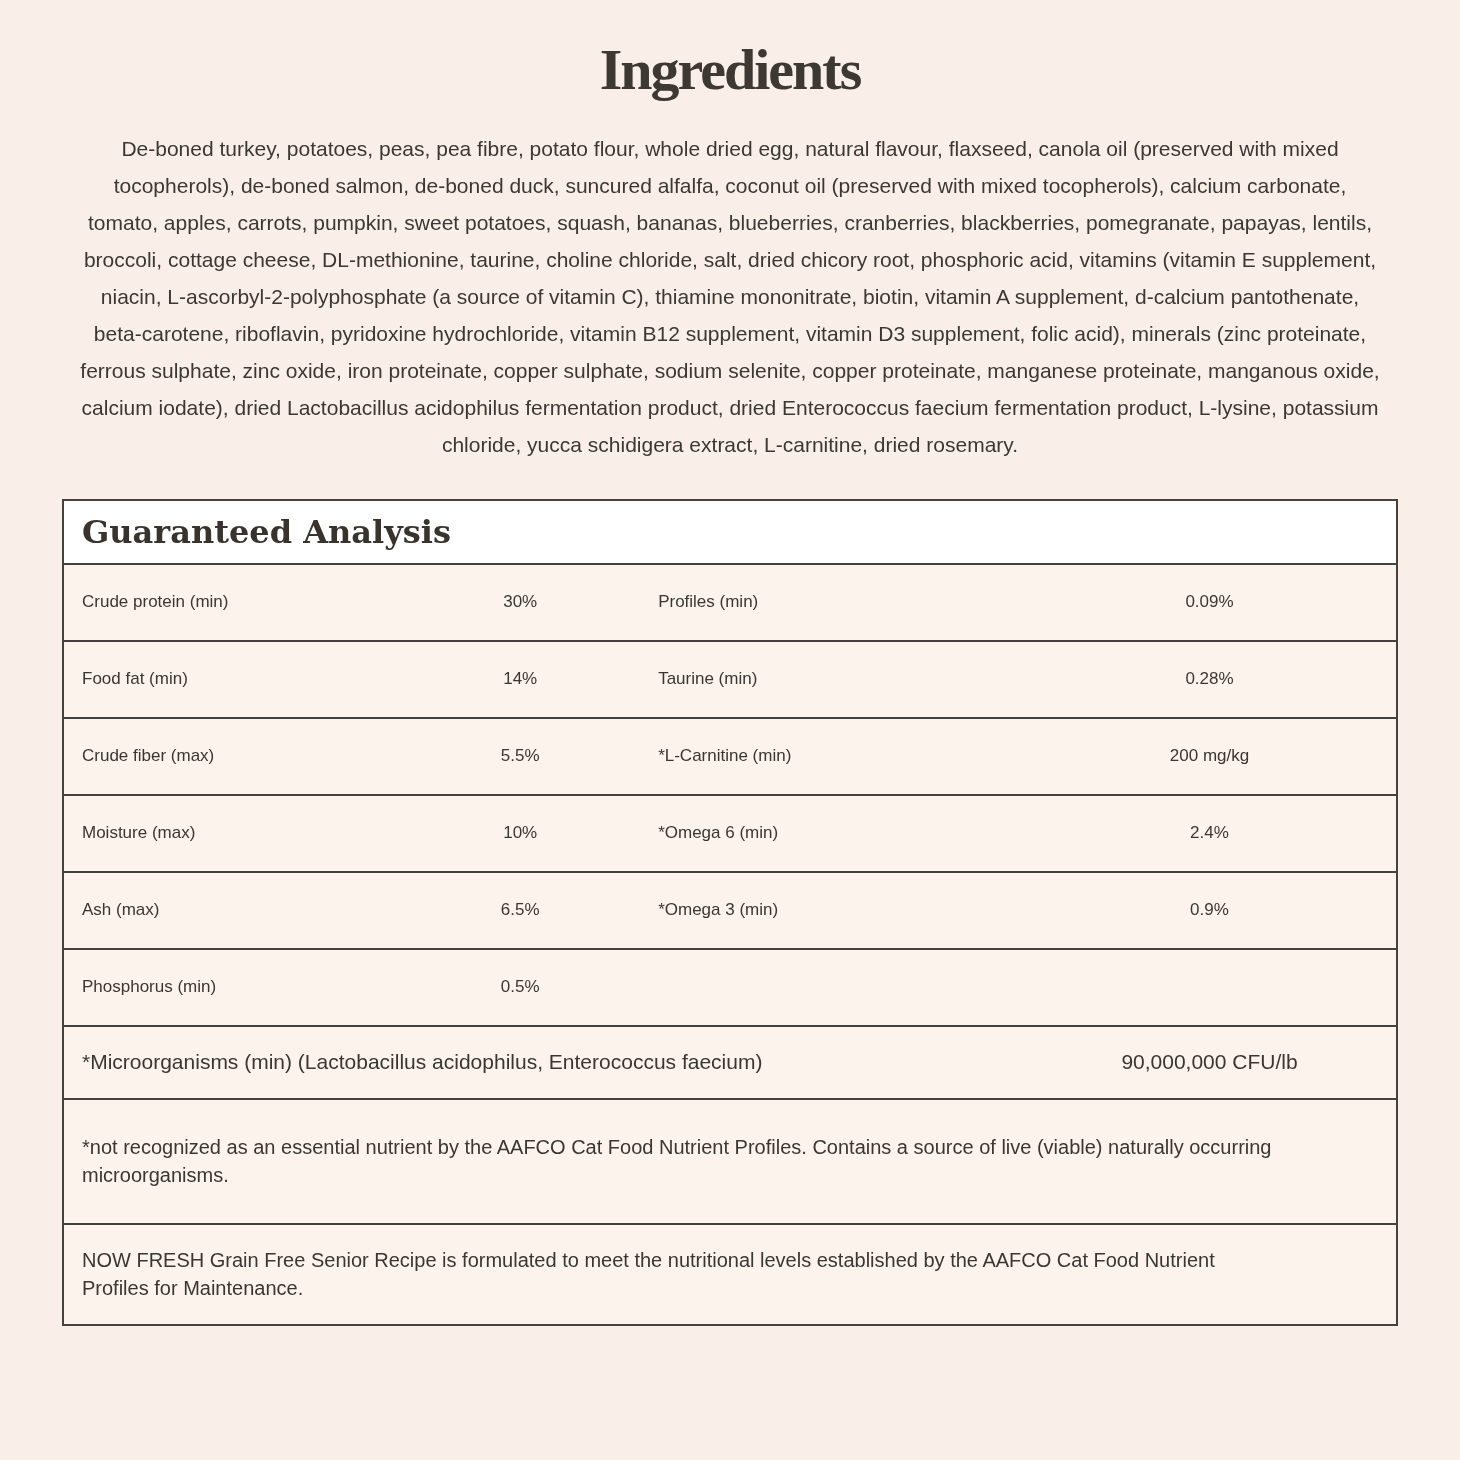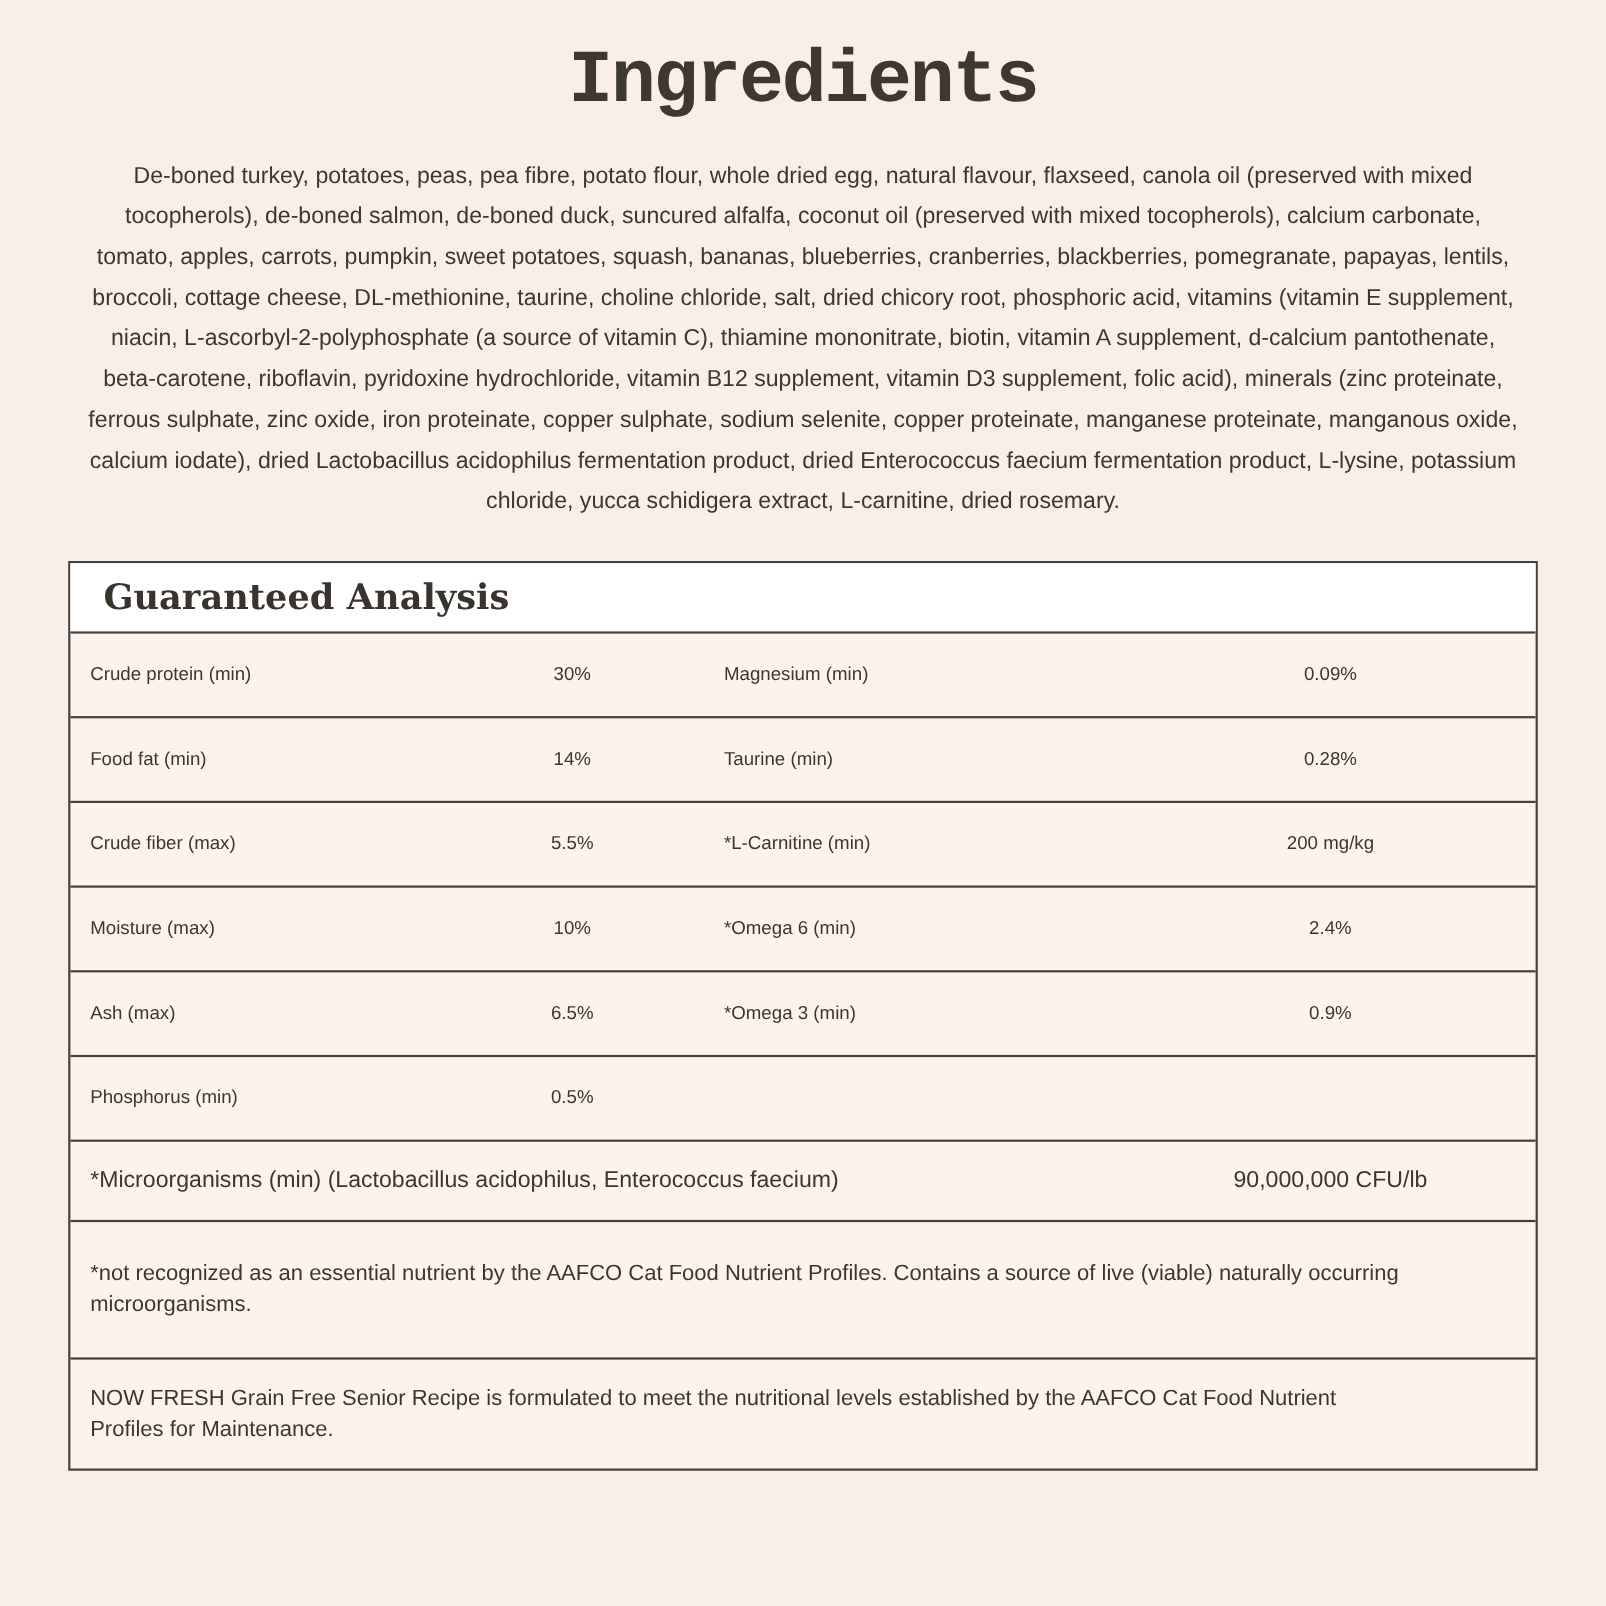--- a/index.html
+++ b/index.html
@@ -7,23 +7,23 @@
     margin: 0;
     padding: 0;
     width: 1460px;
     height: 1460px;
     background: #faefe8;
     font-family: "Liberation Sans", sans-serif;
     color: #3a3732;
     overflow: hidden;
   }
   .page-title {
-    font-family: Liberation Mono, monospace;
+    font-family: Liberation Serif, serif;
     font-weight: 600;
-    font-size: 68px;
+    font-size: 58px;
     line-height: 1.1;
     letter-spacing: -2px;
     text-align: center;
     margin: 38px 0 0 0;
     color: #3d3832;
   }
   .ingredients-text {
     width: 1300px;
     margin: 28px auto 0 auto;
     text-align: center;
@@ -39,21 +39,21 @@
   }
   .ga-header {
     height: 64px;
     background: #ffffff;
     border-bottom: 2px solid #45413d;
     display: flex;
     align-items: center;
     padding-left: 18px;
   }
   .ga-header h2 {
-    margin: 12px;
+    margin: 0;
     font-family: "DejaVu Serif", serif;
     font-weight: 600;
     font-size: 32px;
     letter-spacing: 0;
     color: #38332d;
   }
   .row4 {
     display: flex;
     align-items: center;
     height: 77px;
@@ -95,21 +95,21 @@
 
 <div class="ga-table">
   <div class="ga-header">
     <h2>Guaranteed Analysis</h2>
   </div>
 
   <div id="rows-container">
   <div class="row4">
     <div class="c1">Crude protein (min)</div>
     <div class="c2">30%</div>
-    <div class="c3">Magnesium (min)</div>
+    <div class="c3">Profiles (min)</div>
     <div class="c4">0.09%</div>
   </div>
 
   <div class="row4">
     <div class="c1">Food fat (min)</div>
     <div class="c2">14%</div>
     <div class="c3">Taurine (min)</div>
     <div class="c4">0.28%</div>
   </div>
 

